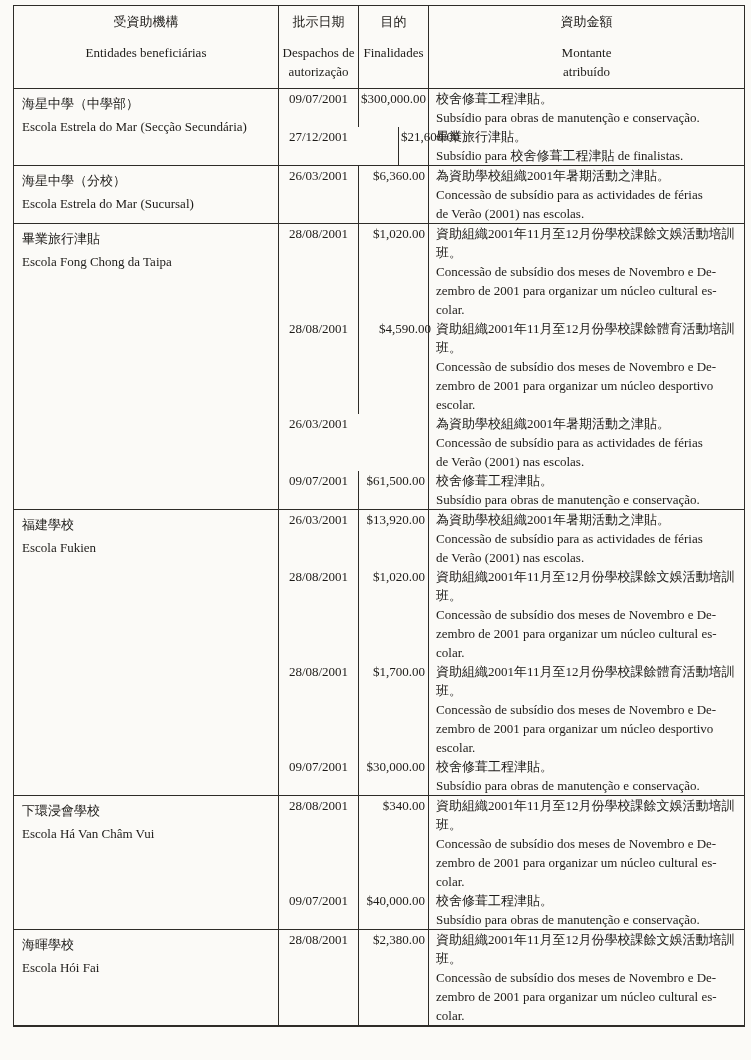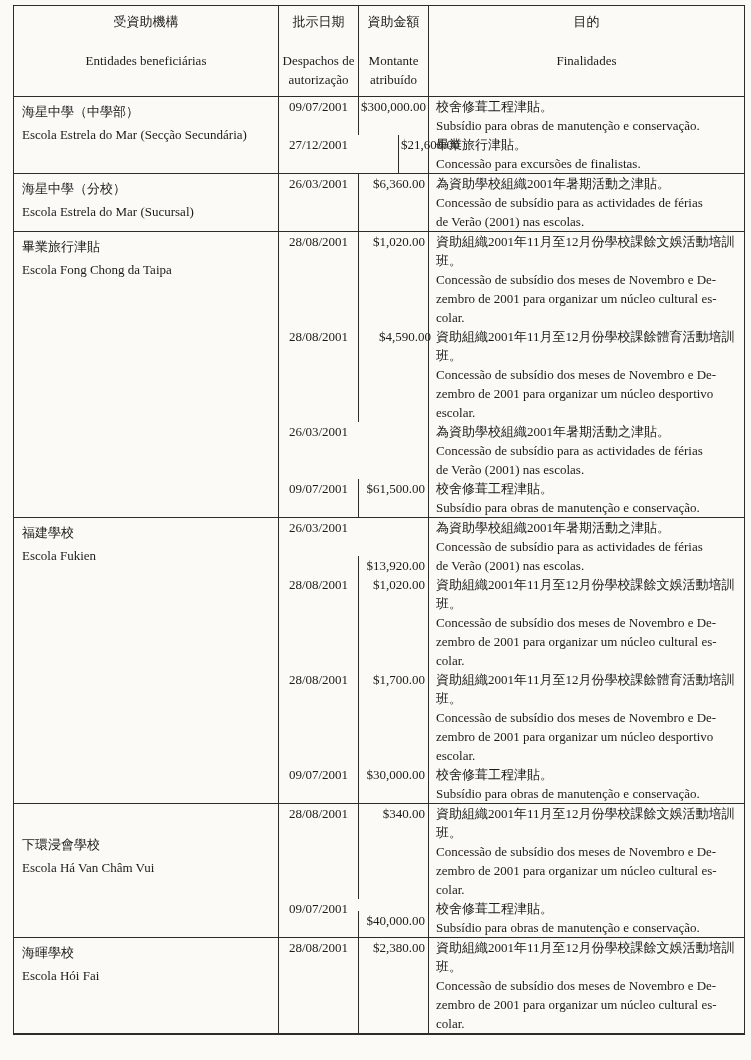--- a/index.html
+++ b/index.html
@@ -36,21 +36,21 @@
     display:grid;
     grid-template-columns:264px 80px 70px 1fr;
   }
   .t-body .t-row{border-top:1px solid var(--line);}
   
   .t-header .h-cell{
     text-align:center;
     padding:6px 2px 7px;
   }
   .t-header .h-cell + .h-cell{border-left:1px solid var(--line);}
-  .h-zh{display:block;margin-bottom:20px;}
+  .h-zh{display:block;margin-bottom:12px;}
   .h-pt{display:block;white-space:pre-line;}
   
   .cell-entity{
     grid-column:1;
     padding:5px 6px 3px 8px;
   }
   .cell-entity .pt{margin-top:4px;}
   .cell-date,.cell-amount,.cell-purpose{
     border-left:1px solid var(--line);
   }
@@ -80,47 +80,47 @@
       <div class="h-cell">
         <span class="h-zh">受資助機構</span>
         <span class="h-pt">Entidades beneficiárias</span>
       </div>
       <div class="h-cell">
         <span class="h-zh">批示日期</span>
         <span class="h-pt">Despachos de
 autorização</span>
       </div>
       <div class="h-cell">
+        <span class="h-zh">目的</span>
+        <span class="h-pt">Finalidades</span>
+      </div>
+      <div class="h-cell">
         <span class="h-zh">資助金額</span>
         <span class="h-pt">Montante
 atribuído</span>
-      </div>
-      <div class="h-cell">
-        <span class="h-zh">目的</span>
-        <span class="h-pt">Finalidades</span>
       </div>
     </div>
 
     <div class="t-body" id="table-body">
         <div class="t-row">
           <div class="cell cell-entity" style="grid-row: 1 / span 2;">
             <div class="zh">海星中學（中學部）</div>
             <div class="pt">Escola Estrela do Mar (Secção Secundária)</div>
           </div>
           <div class="cell cell-date g-first" style="grid-row: 1;">09/07/2001</div>
           <div class="cell cell-amount g-first" style="grid-row: 1;">$300,000.00</div>
           <div class="cell cell-purpose g-first" style="grid-row: 1;">
             <div class="purpose-zh">校舍修葺工程津貼。</div>
             <div class="purpose-pt">Subsídio para obras de manutenção e conservação.</div>
           </div>
           <div class="cell cell-date g-last" style="grid-row: 2;">27/12/2001</div>
           <div class="cell cell-amount g-last" style="grid-row: 2; margin-left: 40px;">$21,600.00</div>
           <div class="cell cell-purpose g-last" style="grid-row: 2;">
             <div class="purpose-zh">畢業旅行津貼。</div>
-            <div class="purpose-pt">Concessão para excursões de finalistas.</div>
+            <div class="purpose-pt">Subsídio para 校舍修葺工程津貼 de finalistas.</div>
           </div>
         </div>
         <div class="t-row">
           <div class="cell cell-entity" style="grid-row: 1 / span 1;">
             <div class="zh">海星中學（分校）</div>
             <div class="pt">Escola Estrela do Mar (Sucursal)</div>
           </div>
           <div class="cell cell-date g-first g-last" style="grid-row: 1;">26/03/2001</div>
           <div class="cell cell-amount g-first g-last" style="grid-row: 1;">$6,360.00</div>
           <div class="cell cell-purpose g-first g-last" style="grid-row: 1;">
@@ -164,21 +164,21 @@
             <div class="purpose-zh">校舍修葺工程津貼。</div>
             <div class="purpose-pt">Subsídio para obras de manutenção e conservação.</div>
           </div>
         </div>
         <div class="t-row">
           <div class="cell cell-entity" style="grid-row: 1 / span 4;">
             <div class="zh">福建學校</div>
             <div class="pt">Escola Fukien</div>
           </div>
           <div class="cell cell-date g-first" style="grid-row: 1;">26/03/2001</div>
-          <div class="cell cell-amount g-first" style="grid-row: 1; margin-top: 38px;">$13,920.00</div>
+          <div class="cell cell-amount g-first" style="grid-row: 1;">$13,920.00</div>
           <div class="cell cell-purpose g-first" style="grid-row: 1;">
             <div class="purpose-zh">為資助學校組織2001年暑期活動之津貼。</div>
             <div class="purpose-pt">Concessão de subsídio para as actividades de férias
 de Verão (2001) nas escolas.</div>
           </div>
           <div class="cell cell-date" style="grid-row: 2;">28/08/2001</div>
           <div class="cell cell-amount" style="grid-row: 2;">$1,020.00</div>
           <div class="cell cell-purpose" style="grid-row: 2;">
             <div class="purpose-zh">資助組織2001年11月至12月份學校課餘文娛活動培訓
 班。</div>
@@ -196,35 +196,35 @@
 escolar.</div>
           </div>
           <div class="cell cell-date g-last" style="grid-row: 4;">09/07/2001</div>
           <div class="cell cell-amount g-last" style="grid-row: 4;">$30,000.00</div>
           <div class="cell cell-purpose g-last" style="grid-row: 4;">
             <div class="purpose-zh">校舍修葺工程津貼。</div>
             <div class="purpose-pt">Subsídio para obras de manutenção e conservação.</div>
           </div>
         </div>
         <div class="t-row">
-          <div class="cell cell-entity" style="grid-row: 1 / span 2; margin-top: 26px;">
+          <div class="cell cell-entity" style="grid-row: 1 / span 2;">
             <div class="zh">下環浸會學校</div>
             <div class="pt">Escola Há Van Châm Vui</div>
           </div>
           <div class="cell cell-date g-first" style="grid-row: 1;">28/08/2001</div>
           <div class="cell cell-amount g-first" style="grid-row: 1;">$340.00</div>
           <div class="cell cell-purpose g-first" style="grid-row: 1;">
             <div class="purpose-zh">資助組織2001年11月至12月份學校課餘文娛活動培訓
 班。</div>
             <div class="purpose-pt">Concessão de subsídio dos meses de Novembro e De-
 zembro de 2001 para organizar um núcleo cultural es-
 colar.</div>
           </div>
           <div class="cell cell-date g-last" style="grid-row: 2;">09/07/2001</div>
-          <div class="cell cell-amount g-last" style="grid-row: 2; margin-top: 12px;">$40,000.00</div>
+          <div class="cell cell-amount g-last" style="grid-row: 2;">$40,000.00</div>
           <div class="cell cell-purpose g-last" style="grid-row: 2;">
             <div class="purpose-zh">校舍修葺工程津貼。</div>
             <div class="purpose-pt">Subsídio para obras de manutenção e conservação.</div>
           </div>
         </div>
         <div class="t-row">
           <div class="cell cell-entity" style="grid-row: 1 / span 1;">
             <div class="zh">海暉學校</div>
             <div class="pt">Escola Hói Fai</div>
           </div>

